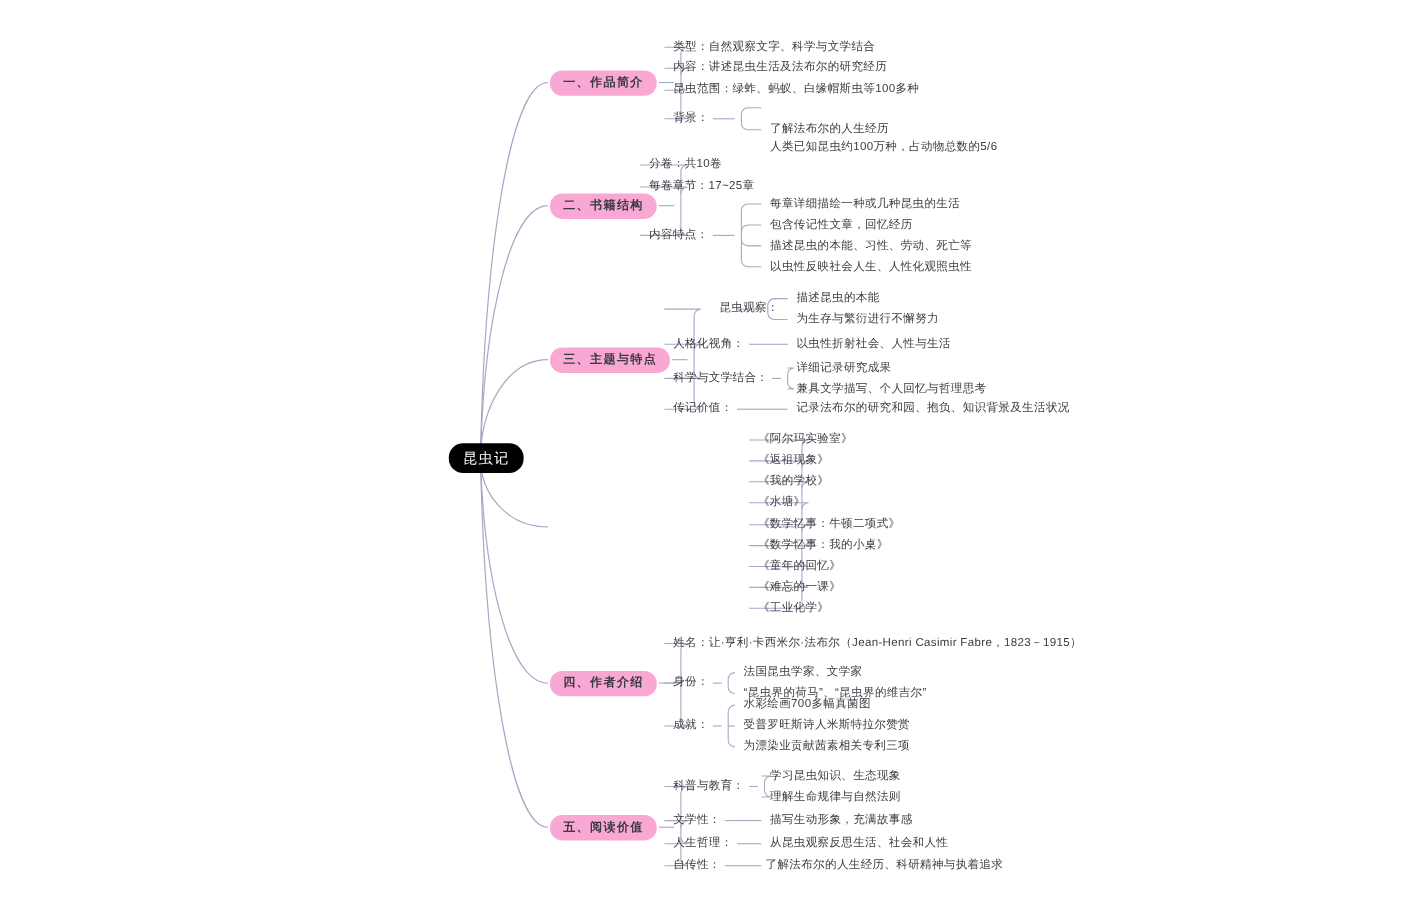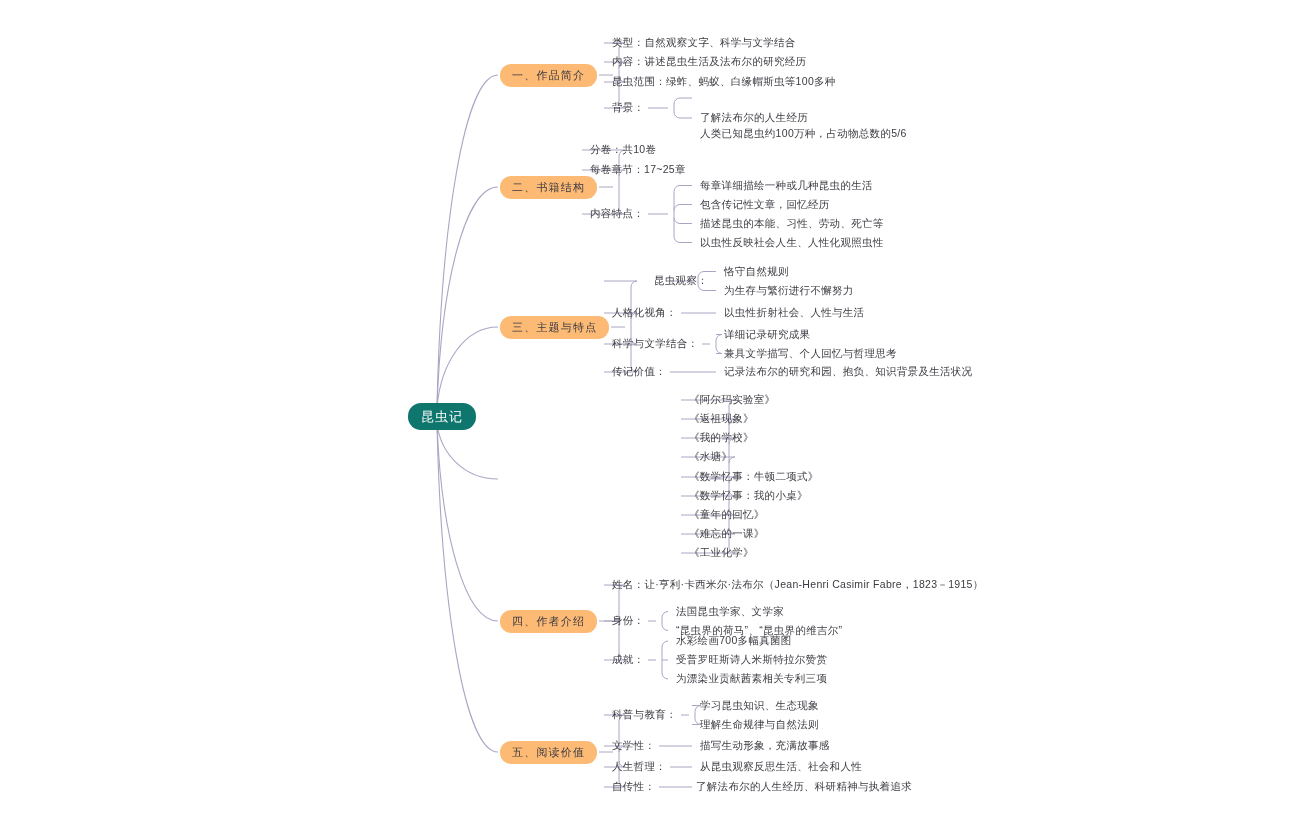--- a/index.html
+++ b/index.html
@@ -28,38 +28,39 @@
     height: 840px;
     pointer-events: none;
   }
   .node {
     position: absolute;
     white-space: nowrap;
     line-height: 1;
   }
   
   .root-node {
-    background: #0f766e;
+    background: #000000;
     color: #ffffff;
     border-radius: 13px;
     padding: 7px 13px;
     font-size: 13px;
     letter-spacing: 1px;
     font-weight: normal;
     box-shadow: 0 0 0 0 rgba(0,0,0,0);
     text-align: center;
   }
   
   .l1-node {
-    background: #fdba74;
+    background: #f9a8d4;
     color: #3a3a44;
     border-radius: 11px;
     padding: 6px 12px;
     font-size: 11px;
     letter-spacing: 1.2px;
+    font-weight: bold;
   }
   
   .l2-node {
     font-size: 10.5px;
     color: #3b3b42;
     letter-spacing: 0.3px;
   }
   
   .l3-node {
     font-size: 10.5px;
@@ -180,21 +181,21 @@
     <div class="node l1-node" style="left: 500px; top: 176px;">二、书籍结构</div>
     <div class="node l2-node" style="left: 590px; top: 144px;">分卷：共10卷</div>
     <div class="node l2-node" style="left: 590px; top: 164px;">每卷章节：17~25章</div>
     <div class="node l2-node" style="left: 590px; top: 208px;">内容特点：</div>
     <div class="node l3-node" style="left: 700px; top: 179.5px;">每章详细描绘一种或几种昆虫的生活</div>
     <div class="node l3-node" style="left: 700px; top: 198.5px;">包含传记性文章，回忆经历</div>
     <div class="node l3-node" style="left: 700px; top: 217.5px;">描述昆虫的本能、习性、劳动、死亡等</div>
     <div class="node l3-node" style="left: 700px; top: 236.5px;">以虫性反映社会人生、人性化观照虫性</div>
     <div class="node l1-node" style="left: 500px; top: 316px;">三、主题与特点</div>
     <div class="node l2-node" style="left: 612px; top: 275px; margin-left: 42px;">昆虫观察：</div>
-    <div class="node l3-node" style="left: 724px; top: 265.5px;">恪守自然规则</div>
+    <div class="node l3-node" style="left: 724px; top: 265.5px;">描述昆虫的本能</div>
     <div class="node l3-node" style="left: 724px; top: 284.5px;">为生存与繁衍进行不懈努力</div>
     <div class="node l2-node" style="left: 612px; top: 307px;">人格化视角：</div>
     <div class="node l3-node" style="left: 724px; top: 307px;">以虫性折射社会、人性与生活</div>
     <div class="node l2-node" style="left: 612px; top: 338px;">科学与文学结合：</div>
     <div class="node l3-node" style="left: 724px; top: 328.5px;">详细记录研究成果</div>
     <div class="node l3-node" style="left: 724px; top: 347.5px;">兼具文学描写、个人回忆与哲理思考</div>
     <div class="node l2-node" style="left: 612px; top: 366px;">传记价值：</div>
     <div class="node l3-node" style="left: 724px; top: 366px;">记录法布尔的研究和园、抱负、知识背景及生活状况</div>
     <div class="node l2-node" style="left: 689px; top: 394px;">《阿尔玛实验室》</div>
     <div class="node l2-node" style="left: 689px; top: 413px;">《返祖现象》</div>

